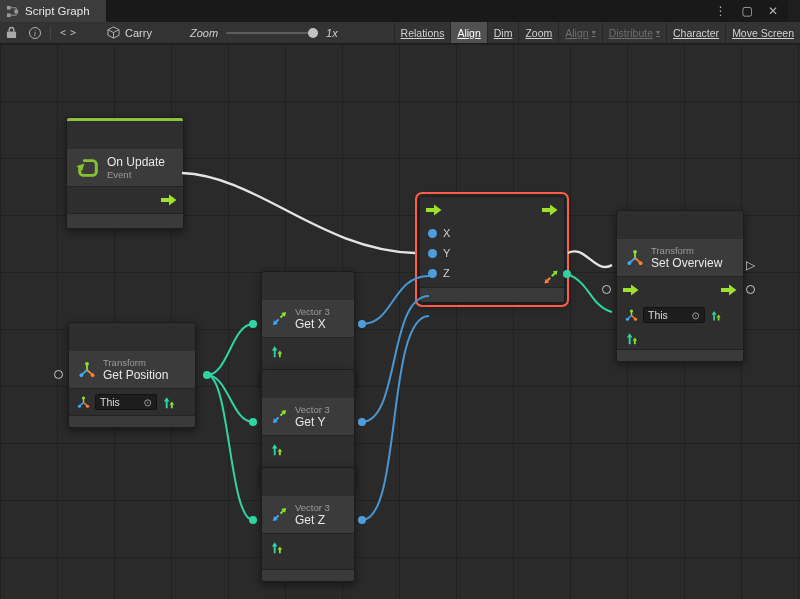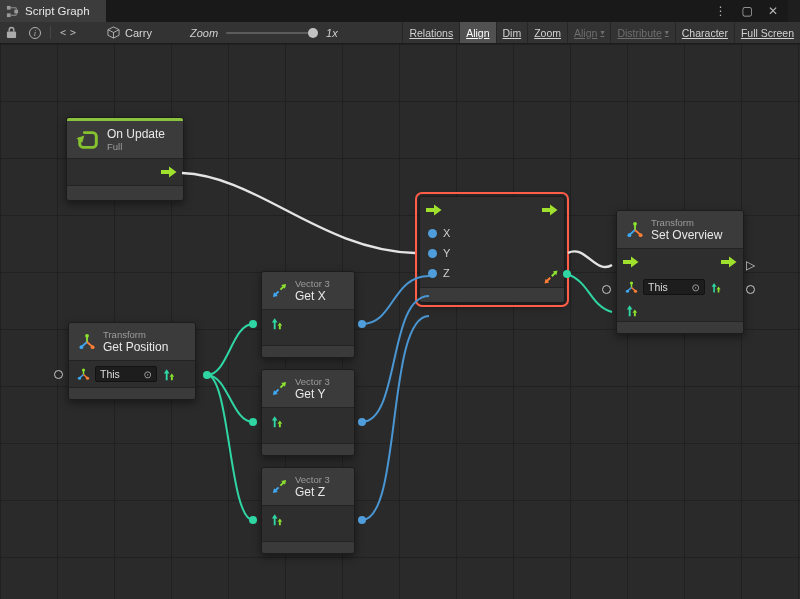--- a/index.html
+++ b/index.html
@@ -50,21 +50,21 @@
   .wires { position:absolute; inset:0; width:100%; height:100%; z-index:3; pointer-events:none; }
   .wire { fill:none; }
   .wire.flow { stroke-width:2.4px; }
   .wire.value, .wire.vec { stroke-width:2px; }
 
   
   .node { position:absolute; z-index:2; background:#2e2e2e; border:1px solid #1c1c1c;
     border-radius:3px; box-shadow:0 3px 8px rgba(0,0,0,.45); overflow:visible; }
   .node-inner { border-radius:2px; overflow:hidden; }
   .nhead { background:#3b3b3b; display:flex; align-items:center; gap:7px; padding:6px 9px;
-    border-bottom:1px solid #232323; }
+    border-bottom:1px solid #232323;margin-top:28px; }
   .nhead-icon { flex:0 0 auto; }
   .nsub { font-size:9.5px; color:#9c9c9c; line-height:11px; }
   .ntitle { font-size:12px; color:#e8e8e8; line-height:14px; }
   .nbody { background:#2e2e2e; }
   .nrow { position:relative; display:flex; align-items:center; }
   .nfoot { background:#3a3a3a; border-top:1px solid #232323; }
   .greenstrip { height:3px; background:#8ac33c; }
 
   .flow-arrow { width:16px; height:12px; }
   .dot { width:9px; height:9px; border-radius:50%; }
@@ -153,37 +153,37 @@
       <button class="tb-btn">Zoom</button>
       <button class="tb-btn disabled">
         <span>Align</span>
         <span class="caret">▾</span>
       </button>
       <button class="tb-btn disabled">
         <span>Distribute</span>
         <span class="caret">▾</span>
       </button>
       <button class="tb-btn">Character</button>
-      <button class="tb-btn">Full Screen</button>
+      <button class="tb-btn">Move Screen</button>
     </div>
   </div>
 
   <div class="canvas">
 
     <div class="node node-onupdate">
       <div class="node-inner">
         <div class="greenstrip"></div>
         <div class="nhead">
           <svg class="nhead-icon" width="24" height="24" viewBox="0 0 26 26">
             <path d="M9 5 h9 a4 4 0 0 1 4 4 v8 a4 4 0 0 1 -4 4 h-10 a4 4 0 0 1 -4 -4 v-5" fill="none" stroke="#86c32f" stroke-width="3.2" stroke-linecap="round"></path>
             <path d="M0.5 11 L9 8 L6.8 16 Z" fill="#86c32f"></path>
           </svg>
           <div>
             <div class="ntitle">On Update</div>
-            <div class="nsub">Full</div>
+            <div class="nsub">Event</div>
           </div>
         </div>
         <div class="nbody">
           <div class="nrow row-flow">
             <span></span>
             <svg class="flow-arrow" viewBox="0 0 16 12">
               <path d="M0 4 H8 V0.5 L15.5 6 L8 11.5 V8 H0 Z" fill="#9fe12d"></path>
             </svg>
           </div>
         </div>

